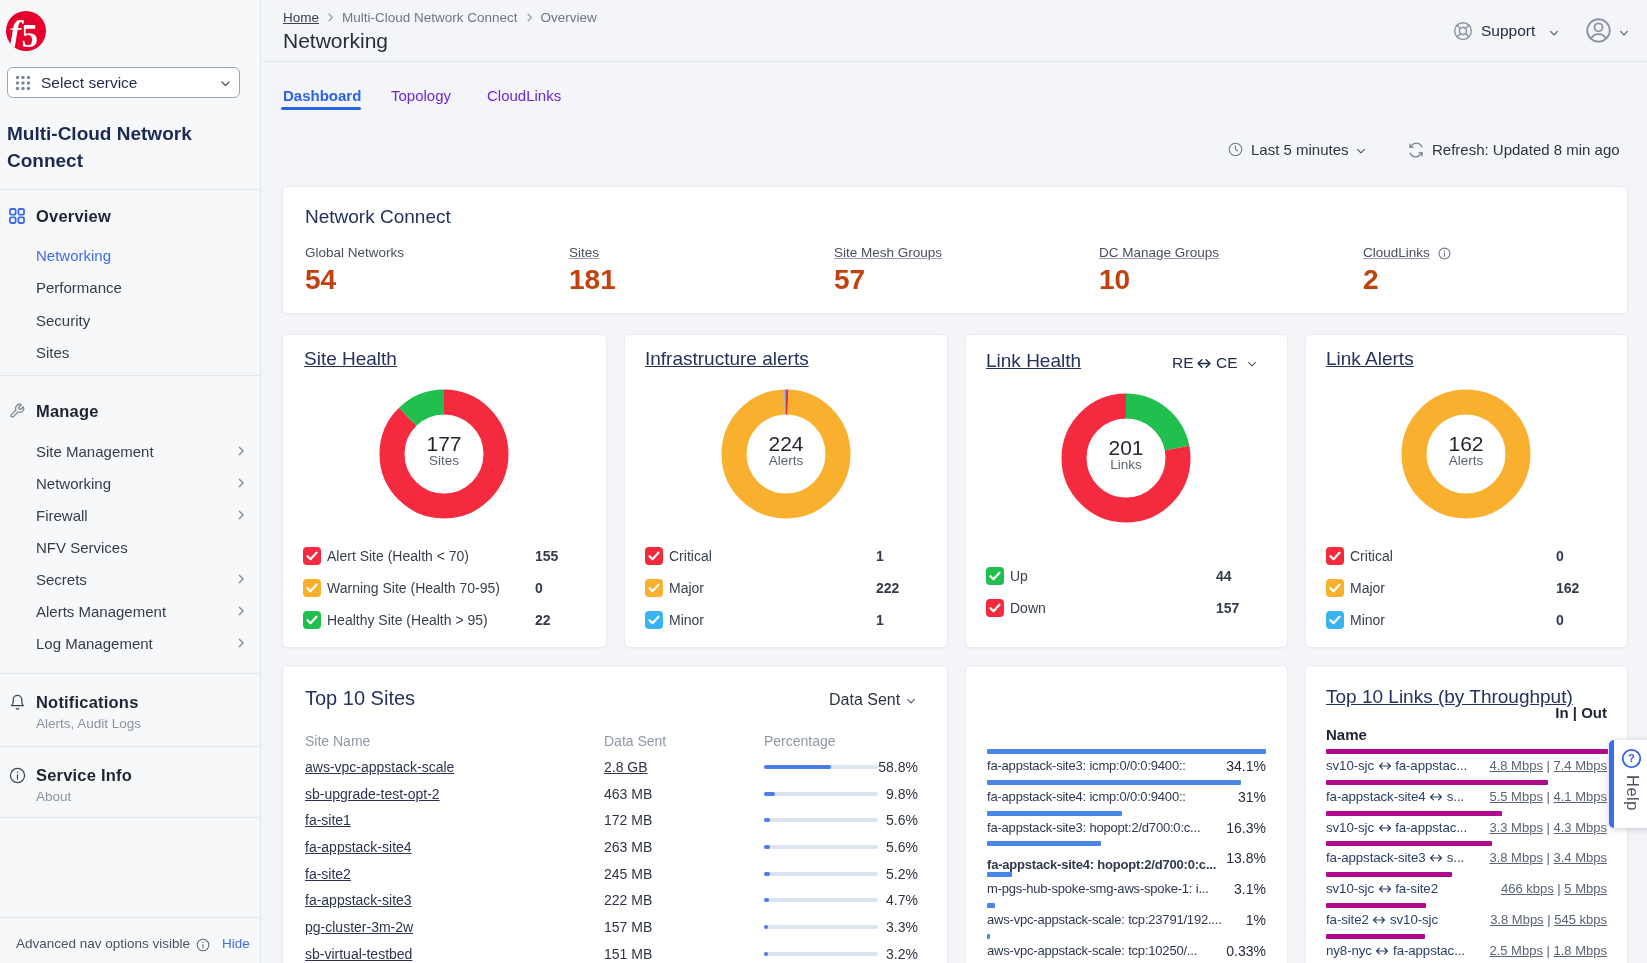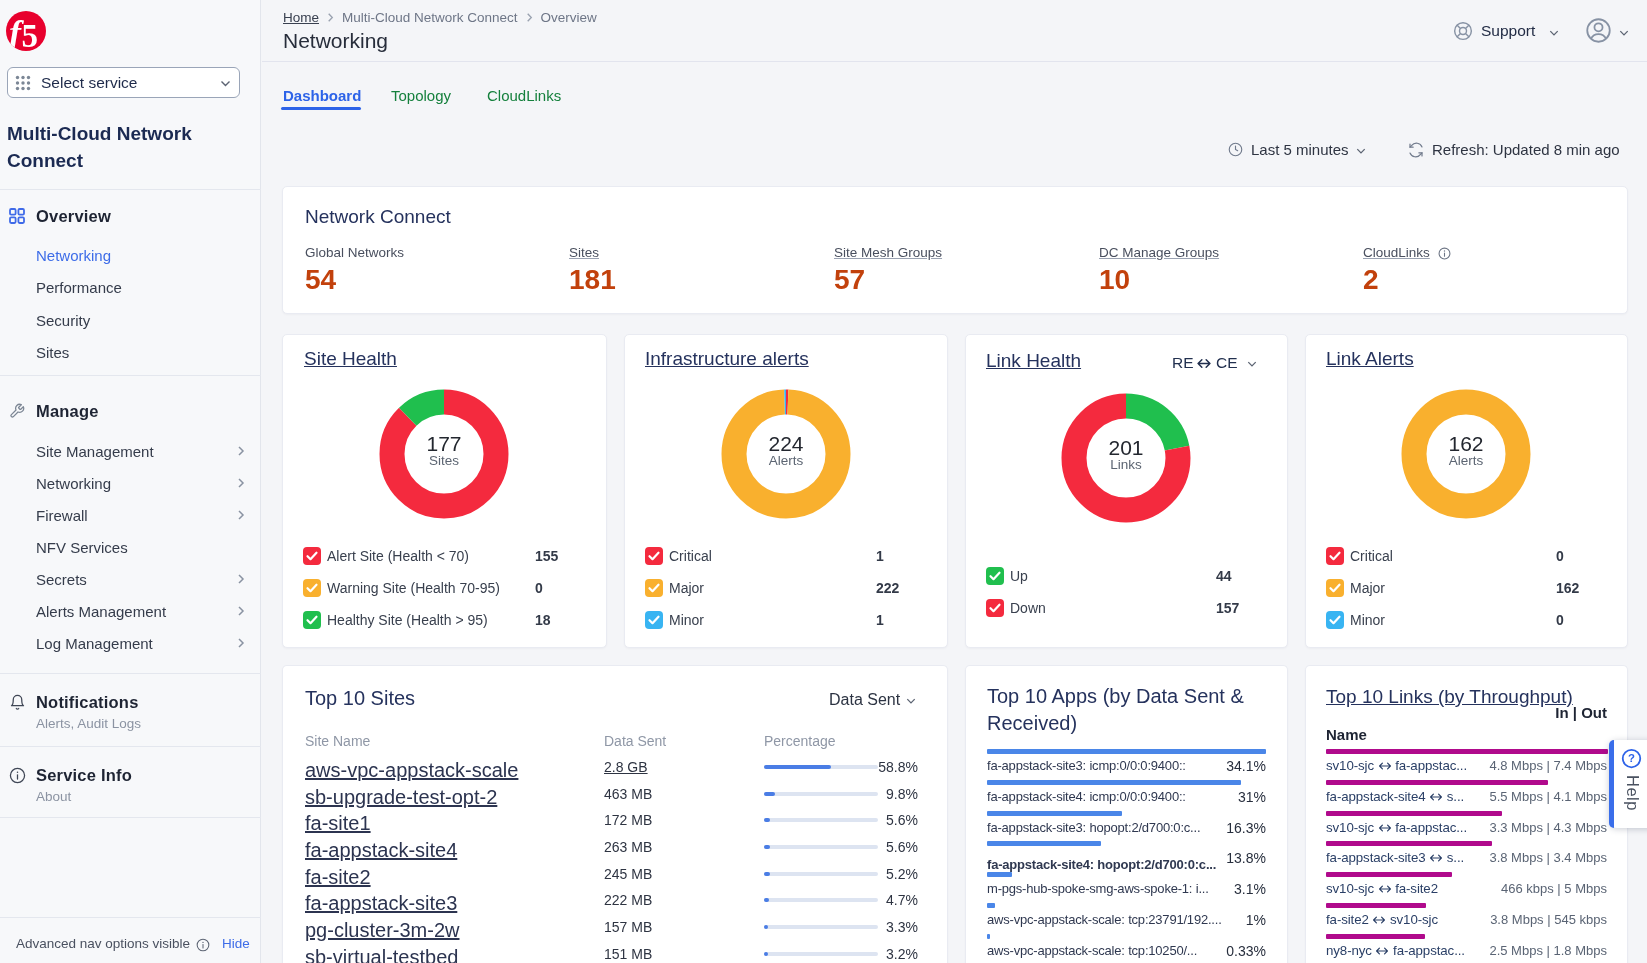--- a/index.html
+++ b/index.html
@@ -15,21 +15,21 @@
   .navitem.active { color:#3d6ce8; }
   .navsub { position:absolute; left:36px; font-size:13.5px; color:#8b93a2; }
   .chev { position:absolute; left:236px; }
 
   
   #crumb { position:absolute; left:283px; top:10px; font-size:13.5px; color:#6e7687; }
   #crumb a { color:#394050; text-decoration:underline; }
   #ptitle { position:absolute; left:283px; top:29px; font-size:21px; color:#272d3b; }
   #hdrline { position:absolute; left:262px; top:61px; width:1385px; border-top:1px solid #e2e4ee; }
 
-  .tab { position:absolute; top:87px; font-size:15px; color:#15803d; }
+  .tab { position:absolute; top:87px; font-size:15px; color:#6d28d9; }
   .tab.active { color:#2d63e8; font-weight:700; }
   #tabuline { position:absolute; left:281px; top:107px; width:80px; height:3px; background:#2d63e8; border-radius:2px; }
 
   
   .card { position:absolute; background:#fff; border:1px solid #e9ebf2; border-radius:5px; box-shadow:0 1px 2px rgba(40,50,80,0.04); }
   .ctitle { position:absolute; font-size:19px; font-weight:400; color:#25325d; text-decoration:underline; }
   .ctitle2 { position:absolute; font-size:20px; font-weight:400; color:#25325d; }
 
   
   .sumlab { position:absolute; top:245px; font-size:13.5px; color:#494f5e; }
@@ -40,30 +40,30 @@
   .lrow { position:absolute; height:18px; }
   .lbox { position:absolute; width:18px; height:18px; border-radius:4px; }
   .llab { position:absolute; left:24px; top:1px; font-size:14px; color:#39404e; }
   .lval { position:absolute; top:1px; font-size:14px; font-weight:700; color:#333a48; text-align:left; }
 
   .donutnum { font-size:21px; color:#23272f; text-align:center; }
   .donutsub { font-size:13.5px; color:#5c6572; text-align:center; }
 
   
   .th { font-size:14px; color:#8f97a6; }
-  .sitelink { font-size:20px; color:#2c3450; text-decoration:underline; }
+  .sitelink { font-size:14px; color:#2c3450; text-decoration:underline; }
   .cellv { font-size:14px; color:#2e3442; }
   .pct { font-size:14px; color:#2e3442; text-align:right; }
   .ptrack { position:absolute; height:4px; background:#dde4f1; border-radius:2px; width:114px; }
   .pfill { position:absolute; height:4px; background:#4a7de5; border-radius:2px; }
   .appbar { position:absolute; height:4.5px; background:#4a86e8; border-radius:1px; }
   .linkbar { position:absolute; height:4.5px; background:#b00a8c; border-radius:1px; }
   .applab { position:absolute; font-size:13px; letter-spacing:-0.2px; color:#2f3850; white-space:nowrap; }
   .apppct { position:absolute; font-size:14px; color:#272e3d; text-align:right; }
-  .mlink { color:#5a6474; }
+  .mlink { color:#5a6474; text-decoration:underline; }
   .linklab { position:absolute; font-size:13.3px; letter-spacing:-0.1px; color:#2a3f66; white-space:nowrap; }
   .linkval { position:absolute; font-size:13px; color:#5a6474; text-align:right; white-space:nowrap; }
 </style>
 </head>
 <body>
 <div id="root">
 
   <div id="sidebar">
     <svg class="abs" style="left:6px;top:11px" width="40" height="40" viewBox="0 0 40 40">
       <defs>
@@ -316,21 +316,21 @@
           <path d="M4.5 9.2l3 3 6-6.5" fill="none" stroke="#fff" stroke-width="2.2" stroke-linecap="round" stroke-linejoin="round"></path>
         </svg></div>
     <div class="llab">Warning Site (Health 70-95)</div>
       <div class="lval" style="left:232px;width:50px;">0</div>
   </div>
   <div class="lrow" style="left:303px;top:611px;width:282px;">
     <div class="lbox" style="background:#20bf4e"><svg width="18" height="18" viewBox="0 0 18 18">
           <path d="M4.5 9.2l3 3 6-6.5" fill="none" stroke="#fff" stroke-width="2.2" stroke-linecap="round" stroke-linejoin="round"></path>
         </svg></div>
     <div class="llab">Healthy Site (Health &gt; 95)</div>
-      <div class="lval" style="left:232px;width:50px;">18</div>
+      <div class="lval" style="left:232px;width:50px;">22</div>
   </div>
 
   <div class="lrow" style="left:645px;top:547px;width:281px;">
     <div class="lbox" style="background:#f42a3e"><svg width="18" height="18" viewBox="0 0 18 18">
           <path d="M4.5 9.2l3 3 6-6.5" fill="none" stroke="#fff" stroke-width="2.2" stroke-linecap="round" stroke-linejoin="round"></path>
         </svg></div>
     <div class="llab">Critical</div>
       <div class="lval" style="left:231px;width:50px;">1</div>
   </div>
   <div class="lrow" style="left:645px;top:579px;width:281px;">
@@ -433,21 +433,20 @@
   <div class="abs cellv" style="left:604px;top:919px;">157 MB</div>
   <div class="ptrack abs" style="left:764px;top:925px;"></div>
   <div class="pfill abs" style="left:764px;top:925px;width:3.8px;"></div>
   <div class="abs pct" style="left:868px;top:919px;width:50px;">3.3%</div>
   <div class="abs sitelink" style="left:305px;top:946px;">sb-virtual-testbed</div>
   <div class="abs cellv" style="left:604px;top:946px;">151 MB</div>
   <div class="ptrack abs" style="left:764px;top:952px;"></div>
   <div class="pfill abs" style="left:764px;top:952px;width:3.6px;"></div>
   <div class="abs pct" style="left:868px;top:946px;width:50px;">3.2%</div>
 
-  <div class="ctitle2" style="left:987px;top:683px;width:270px;line-height:27px;">Top 10 Apps (by Data Sent &amp; Received)</div>
   <div class="appbar" style="left:987px;top:749px;width:279px;"></div>
   <div class="applab" style="left:987px;top:758px;">fa-appstack-site3: icmp:0/0:0:9400::</div>
   <div class="apppct" style="left:1216px;top:758px;width:50px;">34.1%</div>
   <div class="appbar" style="left:987px;top:780px;width:254px;"></div>
   <div class="applab" style="left:987px;top:789px;">fa-appstack-site4: icmp:0/0:0:9400::</div>
   <div class="apppct" style="left:1216px;top:789px;width:50px;">31%</div>
   <div class="appbar" style="left:987px;top:811px;width:135px;"></div>
   <div class="applab" style="left:987px;top:820px;">fa-appstack-site3: hopopt:2/d700:0:c...</div>
   <div class="apppct" style="left:1216px;top:820px;width:50px;">16.3%</div>
   <div class="appbar" style="left:987px;top:841px;width:114px;"></div>

